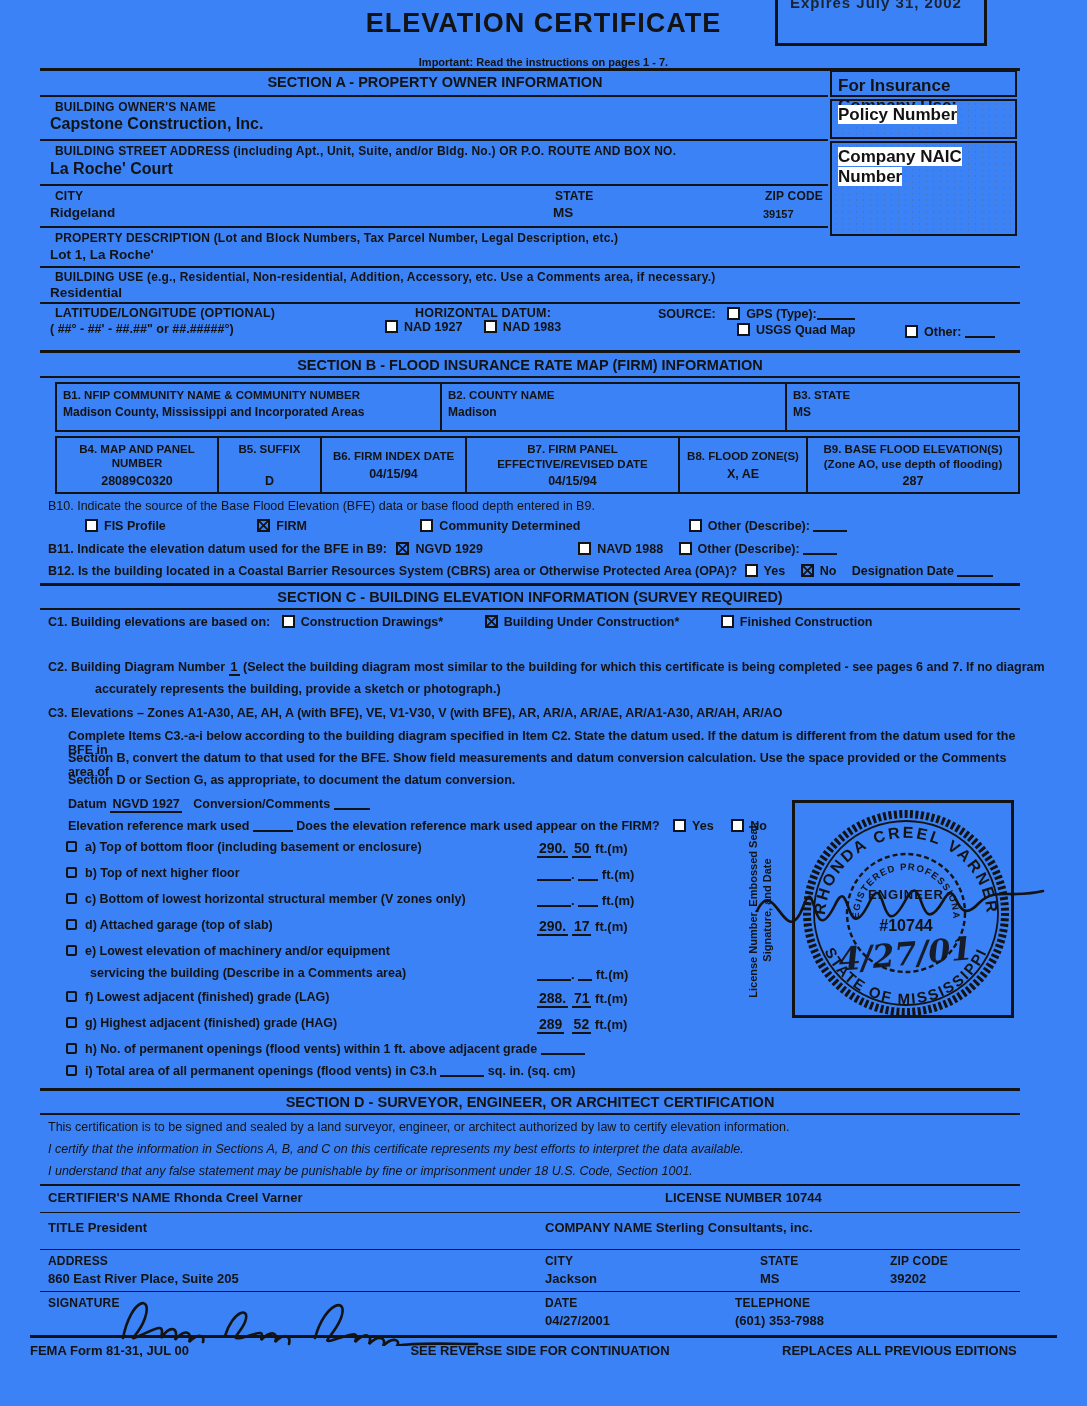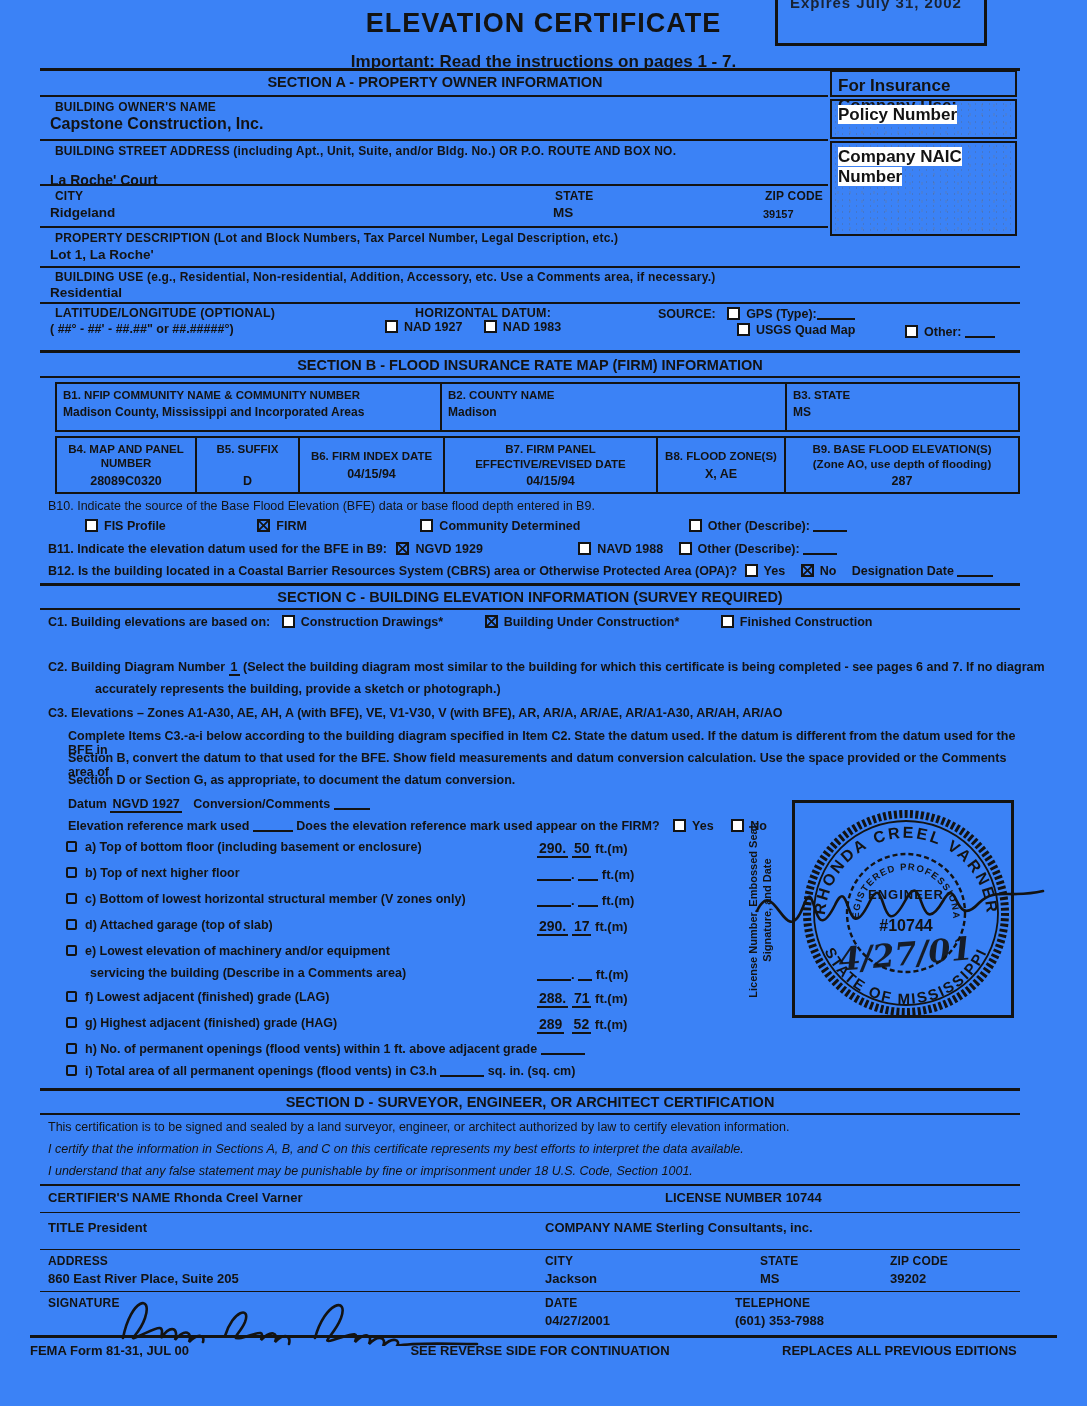--- a/index.html
+++ b/index.html
@@ -45,21 +45,21 @@
 <div id="page">
 
   <div class="box" style="left:775px;top:-6px;width:212px;height:52px;border-width:3px;overflow:hidden;">
     <div class="b" style="font-size:15px;letter-spacing:1px;margin:-3px 0 0 12px;opacity:.85;">Expires July 31, 2002</div>
   </div>
 
   <div class="abs center" style="left:0;width:1087px;top:8px;">
     <span style="font-size:27px;font-weight:bold;letter-spacing:1px;">ELEVATION CERTIFICATE</span>
   </div>
   <div class="abs center" style="left:0;width:1087px;top:52px;">
-    <span style="font-size:17px;font-weight:bold;">Important:  Read the instructions on pages 1 - 7.</span>
+    <span style="font-size:11px;font-weight:bold;">Important:  Read the instructions on pages 1 - 7.</span>
   </div>
 
   <div class="hline thick" style="left:40px;top:68px;width:980px;"></div>
   <div class="abs center" style="left:40px;top:73px;width:790px;">
     <span style="font-size:14.5px;font-weight:bold;">SECTION A - PROPERTY OWNER INFORMATION</span>
   </div>
   <div class="box" style="left:830px;top:70px;width:187px;height:27px;padding:4px 6px;">
     <span class="small">For Insurance Company Use:</span>
   </div>
   <div class="box speckle" style="left:830px;top:141px;width:187px;height:95px;padding:4px 6px;">
@@ -69,21 +69,21 @@
     <span class="small" style="background:#fff;">Policy Number</span>
   </div>
 
   <div class="hline" style="left:40px;top:95px;width:788px;"></div>
 
   <div class="abs lbl" style="left:55px;top:100px;">BUILDING OWNER'S NAME</div>
   <div class="abs val" style="left:50px;top:115px;font-size:16px;">Capstone Construction, Inc.</div>
   <div class="hline" style="left:40px;top:139px;width:788px;"></div>
 
   <div class="abs lbl" style="left:55px;top:144px;">BUILDING STREET ADDRESS (including Apt., Unit, Suite, and/or Bldg. No.) OR P.O. ROUTE AND BOX NO.</div>
-  <div class="abs val" style="left:50px;top:172px;font-size:14px;">La Roche' Court</div>
+  <div class="abs val" style="left:50px;top:160px;font-size:16px;">La Roche' Court</div>
   <div class="hline" style="left:40px;top:184px;width:788px;"></div>
 
   <div class="abs lbl" style="left:55px;top:189px;">CITY</div>
   <div class="abs val" style="left:50px;top:205px;font-size:13.5px;">Ridgeland</div>
   <div class="abs lbl" style="left:555px;top:189px;">STATE</div>
   <div class="abs val" style="left:553px;top:205px;font-size:13.5px;">MS</div>
   <div class="abs lbl" style="left:765px;top:189px;">ZIP CODE</div>
   <div class="abs val" style="left:763px;top:208px;font-size:11px;">39157</div>
   <div class="hline" style="left:40px;top:226px;width:788px;"></div>
 
@@ -129,21 +129,21 @@
       <div class="cellhdr">B2. COUNTY NAME</div>
       <div class="cellval" style="font-size:12px;">Madison</div>
     </div>
     <div class="cell" style="flex:1;">
       <div class="cellhdr">B3. STATE</div>
       <div class="cellval" style="font-size:12px;">MS</div>
     </div>
   </div>
 
   <div class="btable center" style="left:55px;top:436px;width:965px;height:58px;">
-    <div class="cell" style="width:140px;display:flex;flex-direction:column;justify-content:space-between;">
+    <div class="cell" style="width:162px;display:flex;flex-direction:column;justify-content:space-between;">
       <div class="cellhdr">B4. MAP AND PANEL NUMBER</div>
       <div class="cellval">28089C0320</div>
     </div>
     <div class="cell" style="width:103px;display:flex;flex-direction:column;justify-content:space-between;">
       <div class="cellhdr">B5. SUFFIX</div>
       <div class="cellval">D</div>
     </div>
     <div class="cell" style="width:145px;display:flex;flex-direction:column;justify-content:center;">
       <div class="cellhdr">B6. FIRM INDEX DATE</div>
       <div class="cellval">04/15/94</div>

